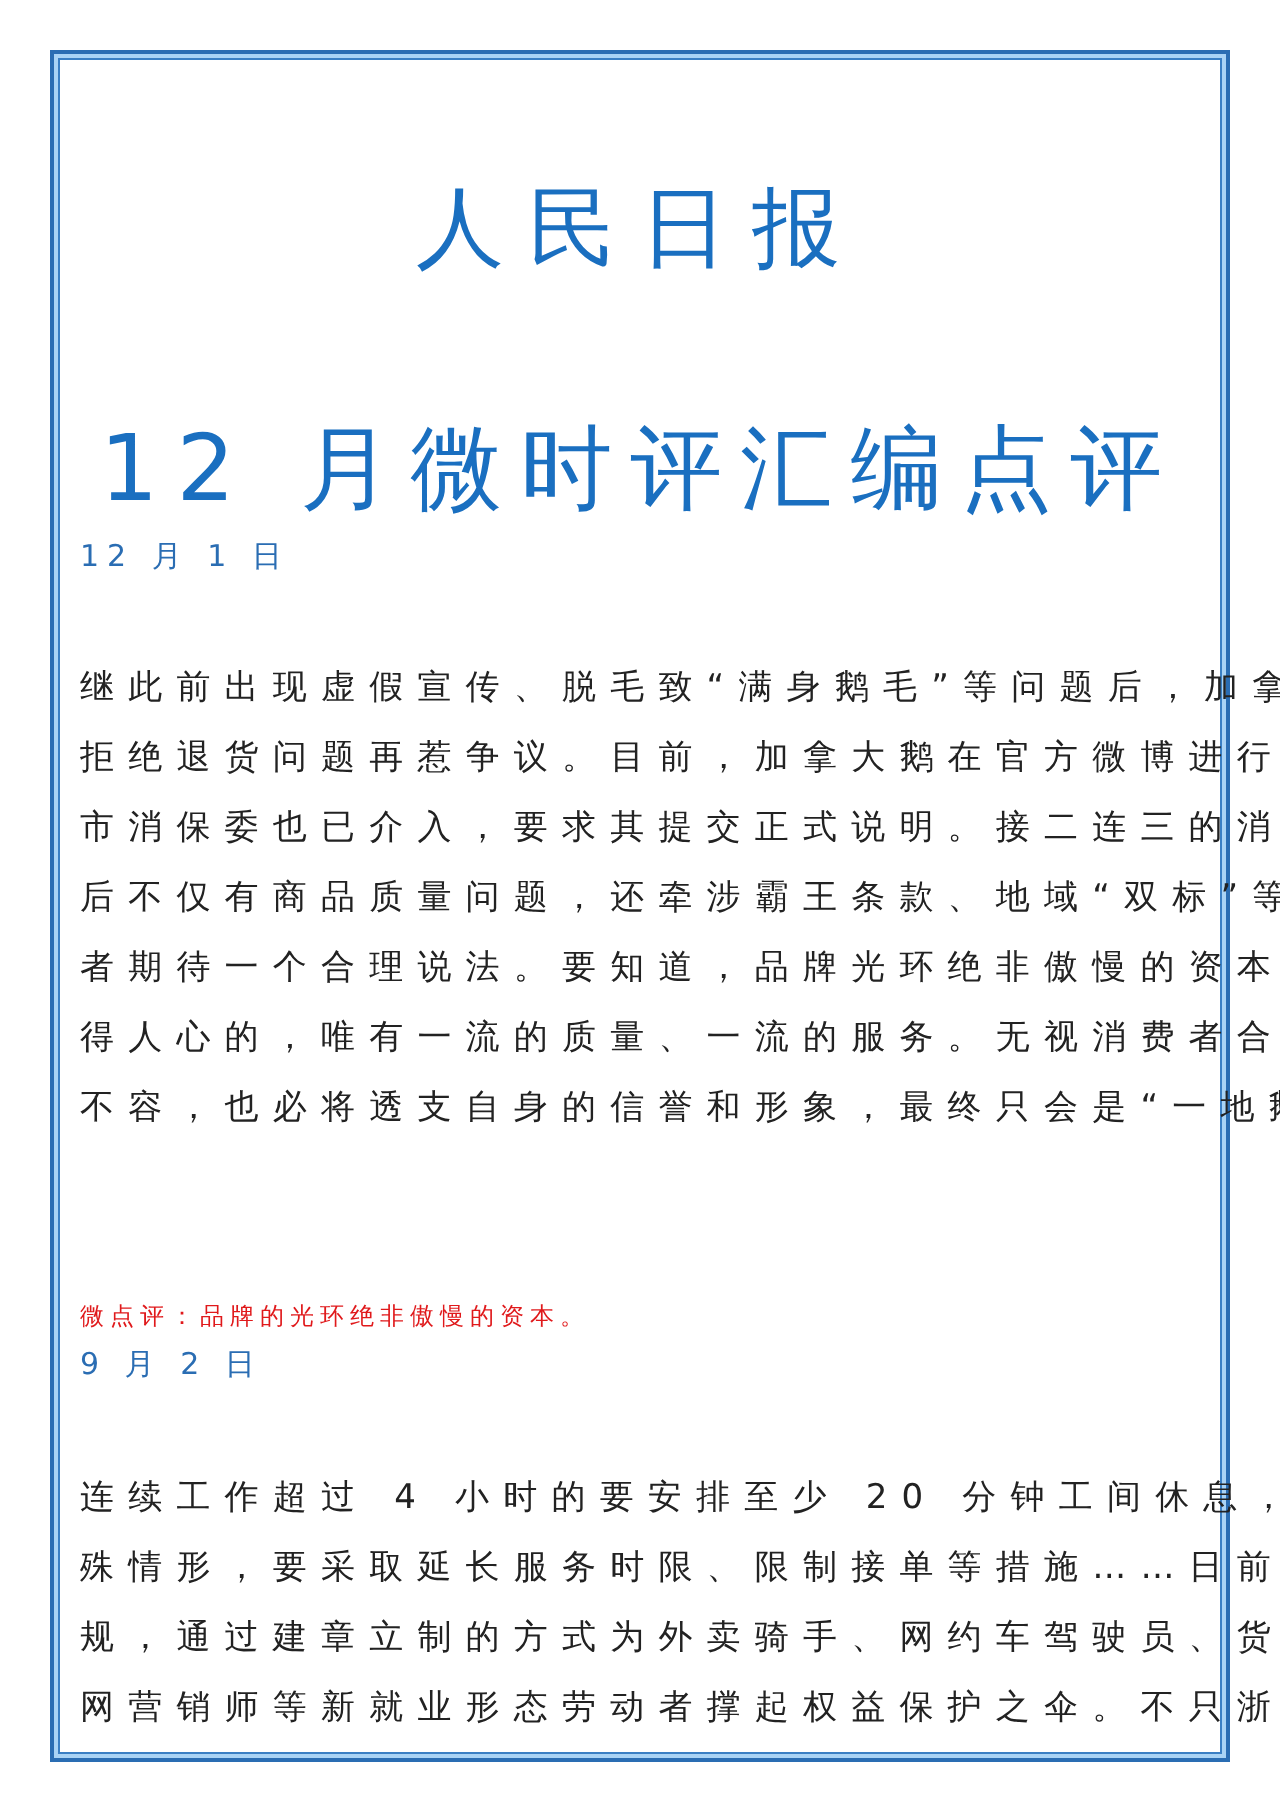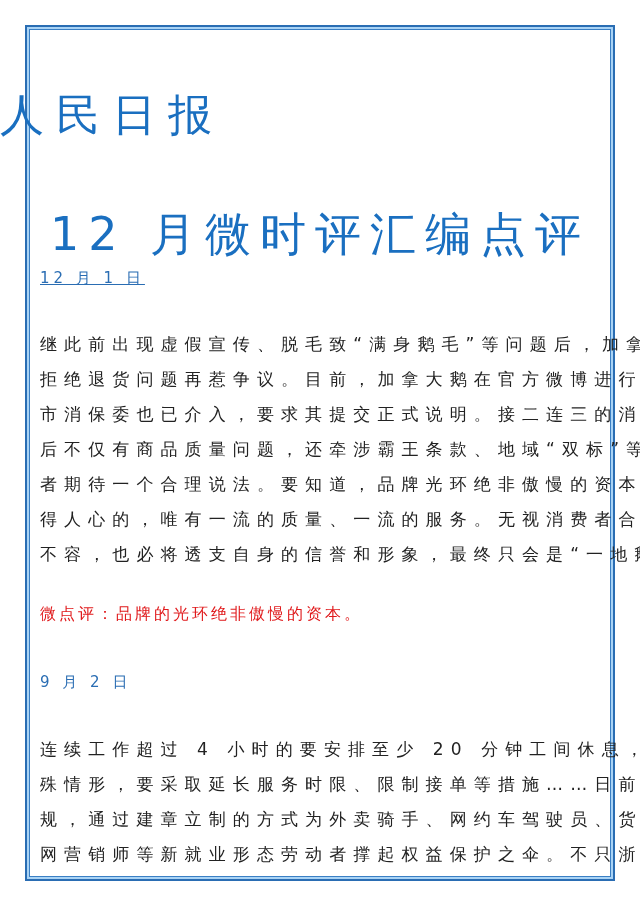--- a/index.html
+++ b/index.html
@@ -32,21 +32,21 @@
   .frame-inner {
     position: absolute;
     left: 2px; top: 2px; right: 2px; bottom: 2px;
     border: 1px solid #3a7fc4;
   }
   .title {
     position: absolute;
     left: 0;
     width: 640px;
     top: 58px;
-    text-align: left;
+    text-align: center;
     font-size: 44px;
     line-height: 56px;
     color: #1a6fc0;
     letter-spacing: 12px;
     font-family: "DejaVu Sans", sans-serif;
     font-weight: normal;
   }
   .subtitle {
     position: absolute;
     left: 0;
@@ -82,39 +82,40 @@
     word-break: break-all;
   }
   .para .line {
     display: block;
     white-space: nowrap;
     height: 35px;
   }
   .comment {
     position: absolute;
     left: 40px;
-    font-size: 16px;
+    font-size: 12px;
     line-height: 22px;
     color: #e0191b;
     letter-spacing: 3px;
     font-family: "DejaVu Sans", sans-serif;
+    margin-top: 44px;
   }
 </style>
 </head>
 <body>
 
 <div class="frame-outer">
   <div class="frame-mid"></div>
   <div class="frame-inner"></div>
 </div>
 
 <h1 class="title">人民日报</h1>
 <h2 class="subtitle">12 月微时评汇编点评</h2>
 
-<div class="date" style="top:268px;text-decoration:underline;">12 月 1 日</div>
+<div class="date" style="top:268px;">12 月 1 日</div>
 
 <div class="para" style="top:327px;">
   <span class="line">继此前出现虚假宣传、脱毛致“满身鹅毛”等问题后，加拿大鹅近日因</span>
   <span class="line">拒绝退货问题再惹争议。目前，加拿大鹅在官方微博进行了回应，上海</span>
   <span class="line">市消保委也已介入，要求其提交正式说明。接二连三的消费者投诉，背</span>
   <span class="line">后不仅有商品质量问题，还牵涉霸王条款、地域“双标”等问题，消费</span>
   <span class="line">者期待一个合理说法。要知道，品牌光环绝非傲慢的资本。能够长久赢</span>
   <span class="line">得人心的，唯有一流的质量、一流的服务。无视消费者合法权益，于法</span>
   <span class="line">不容，也必将透支自身的信誉和形象，最终只会是“一地鹅毛”。</span>
 </div>

